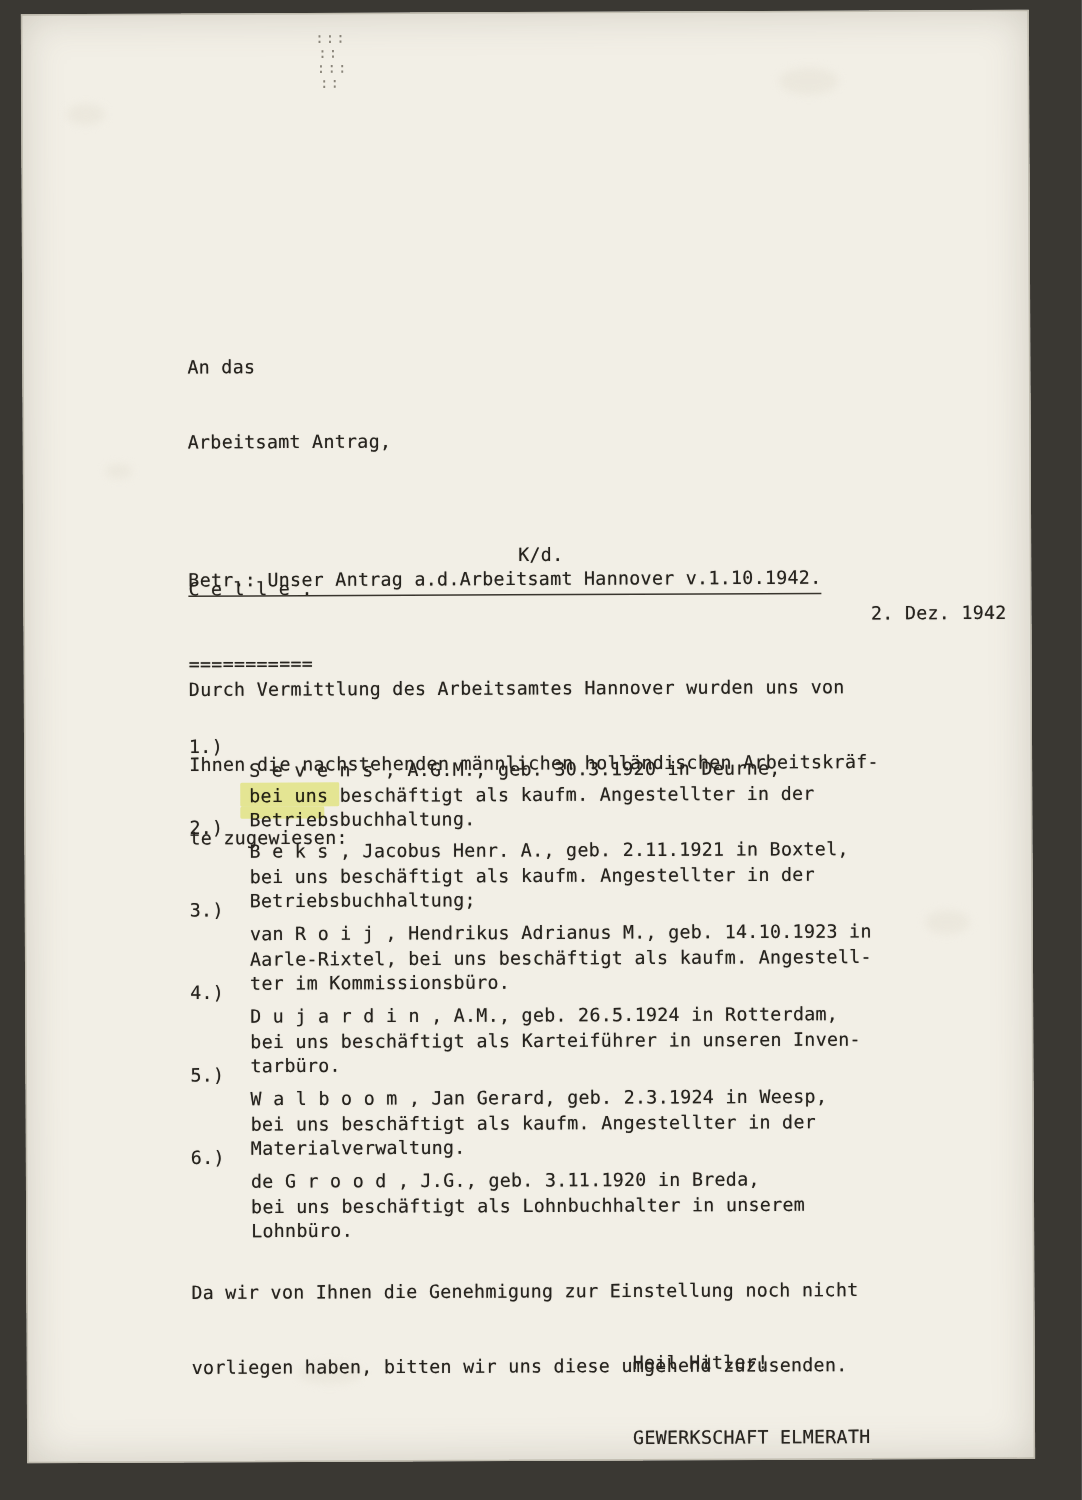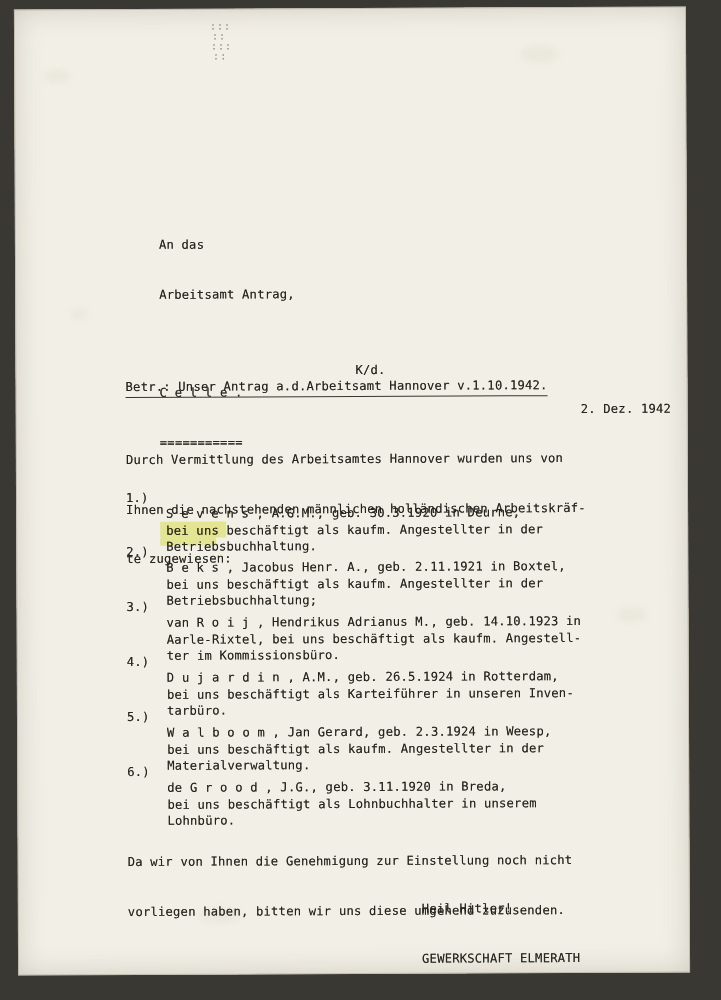--- a/index.html
+++ b/index.html
@@ -62,25 +62,25 @@
     font-size: 12.2px;
     line-height: 16.5px;
     letter-spacing: .2px;
     white-space: pre;
     text-shadow: 0 0 .6px rgba(40,36,30,.55);
   }
   .underline-txt { border-bottom: 1px solid #3a362f; padding-bottom: 1px; }
 
   
   #addr { left: 110px; top: 195px; }
-  #addr .line { display: block; margin-left: 34px; }
+  #addr .line { display: block; }
 
   
   #refline { left: 110px; top: 337px; width: 470px; }
-  #refline .ref { position: absolute; left: 230px; }
+  #refline .ref { position: absolute; left: 220px; }
   #refline .date { position: absolute; left: 455px; margin-top: 24px; }
 
   
   #subject { left: 110px; top: 370px; }
 
   
   #intro { left: 110px; top: 410px; }
 
   
   .item { position: absolute; left: 110px; width: 560px; }

